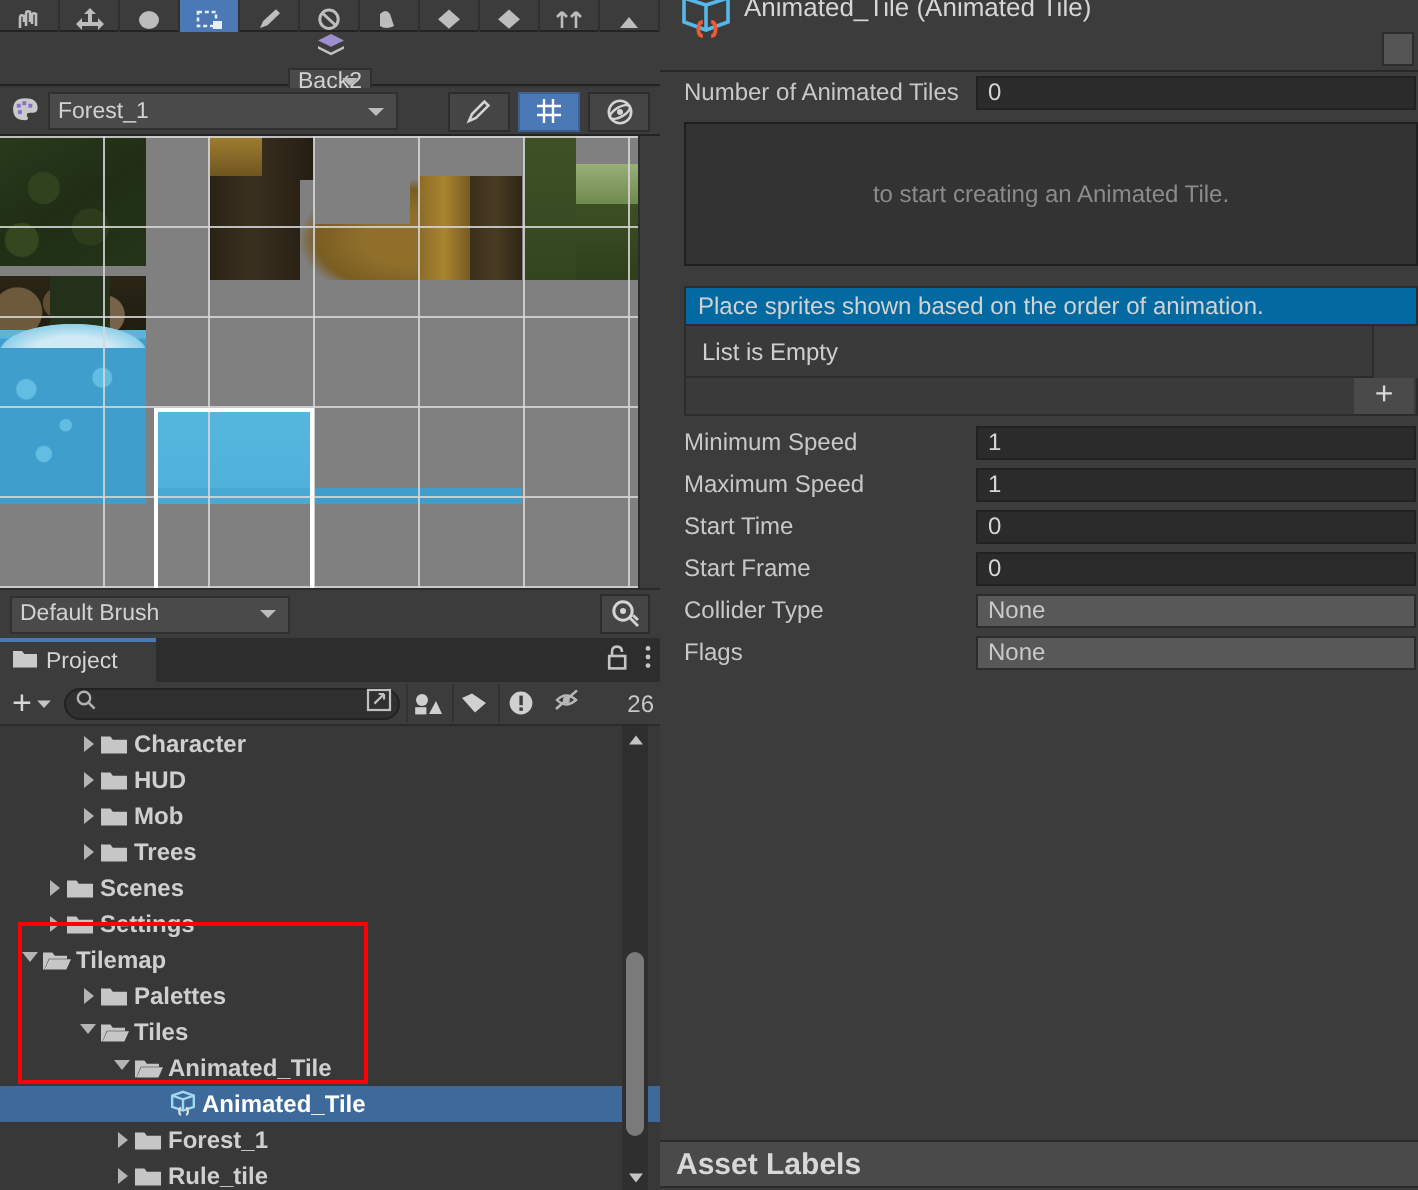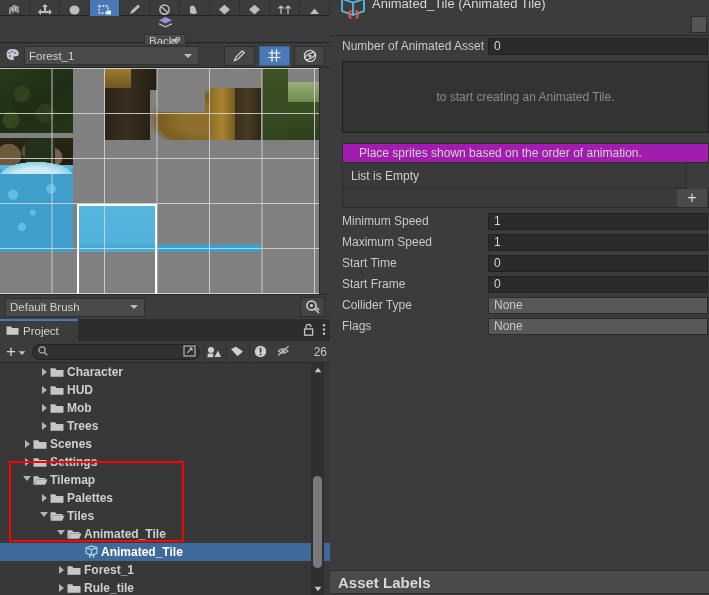--- a/index.html
+++ b/index.html
@@ -217,22 +217,22 @@
   #dropzone {
     position: absolute; left: 12px; top: 24px; width: 367px; height: 72px;
     background: #333333; border: 1px solid #1f1f1f;
     display: flex; flex-direction: column; align-items: center;
     justify-content: center; gap: 2px;
   }
   #dropzone div { color: #8b8b8b; font-size: 12px; }
 
   #hintbar {
     position: absolute; left: 12px; top: 106px; width: 367px; height: 20px;
-    background: #a21caf; border: 1px solid #2c2c2c;
-    display: flex; align-items: center; padding-left: 16px;
+    background: #0369a1; border: 1px solid #2c2c2c;
+    display: flex; align-items: center; padding-left: 6px;
     color: #d2d2d2; font-size: 12px;
   }
   #emptylist {
     position: absolute; left: 12px; top: 126px; width: 345px; height: 26px;
     background: #3a3a3a; border: 1px solid #2c2c2c; border-top: 0;
     display: flex; align-items: center; padding-left: 8px;
     color: #cfcfcf; font-size: 12px;
   }
   #plusbar {
     position: absolute; left: 12px; top: 152px; width: 367px; height: 19px;
@@ -581,21 +581,21 @@
         <span class="arrow">
           <i></i>
         </span>
         <span class="ic">
           <svg width="14" height="11" viewBox="0 0 14 11">
             <path d="M0.5 1.2 H5.2 L6.4 2.9 H13.5 V9.8 H0.5 Z" fill="#c6c6c6"></path>
           </svg>
         </span>
         <span class="lbl">Settings</span>
       </div>
-      <div class="trow" style="padding-left: 21px;">
+      <div class="trow" style="padding-left: 9px;">
         <span class="arrow">
           <i class="open"></i>
         </span>
         <span class="ic">
           <svg width="15" height="11" viewBox="0 0 15 11">
             <path d="M0.5 1.2 H5.2 L6.4 2.9 H12.5 V4.4 H3.4 L1.2 9.8 H0.5 Z" fill="#c6c6c6"></path>
             <path d="M3.6 4.6 H14.5 L12.2 9.8 H1.3 Z" fill="#c6c6c6"></path>
           </svg>
         </span>
         <span class="lbl">Tilemap</span>
@@ -699,21 +699,21 @@
           <path d="M17.6 17 Q19.8 17 19.8 20.5 Q19.8 24 17.6 24" fill="none" stroke="#f05a33" stroke-width="1.9"></path>
         </svg>
       </span>
       <span class="ttl">Animated_Tile (Animated Tile)</span>
       <span class="hbtn"></span>
     </div>
 
     <div id="inspbody">
 
       <div class="numrow" style="margin-top:0;">
-        <span class="lab">Number of Animated Asset</span>
+        <span class="lab">Number of Animated Tiles</span>
         <span class="val">0</span>
       </div>
 
       <div id="dropzone">
         <div>to start creating an Animated Tile.</div>
       </div>
 
       <div id="hintbar">Place sprites shown based on the order of animation.</div>
       <div id="emptylist">List is Empty</div>
       <div id="plusbar">

